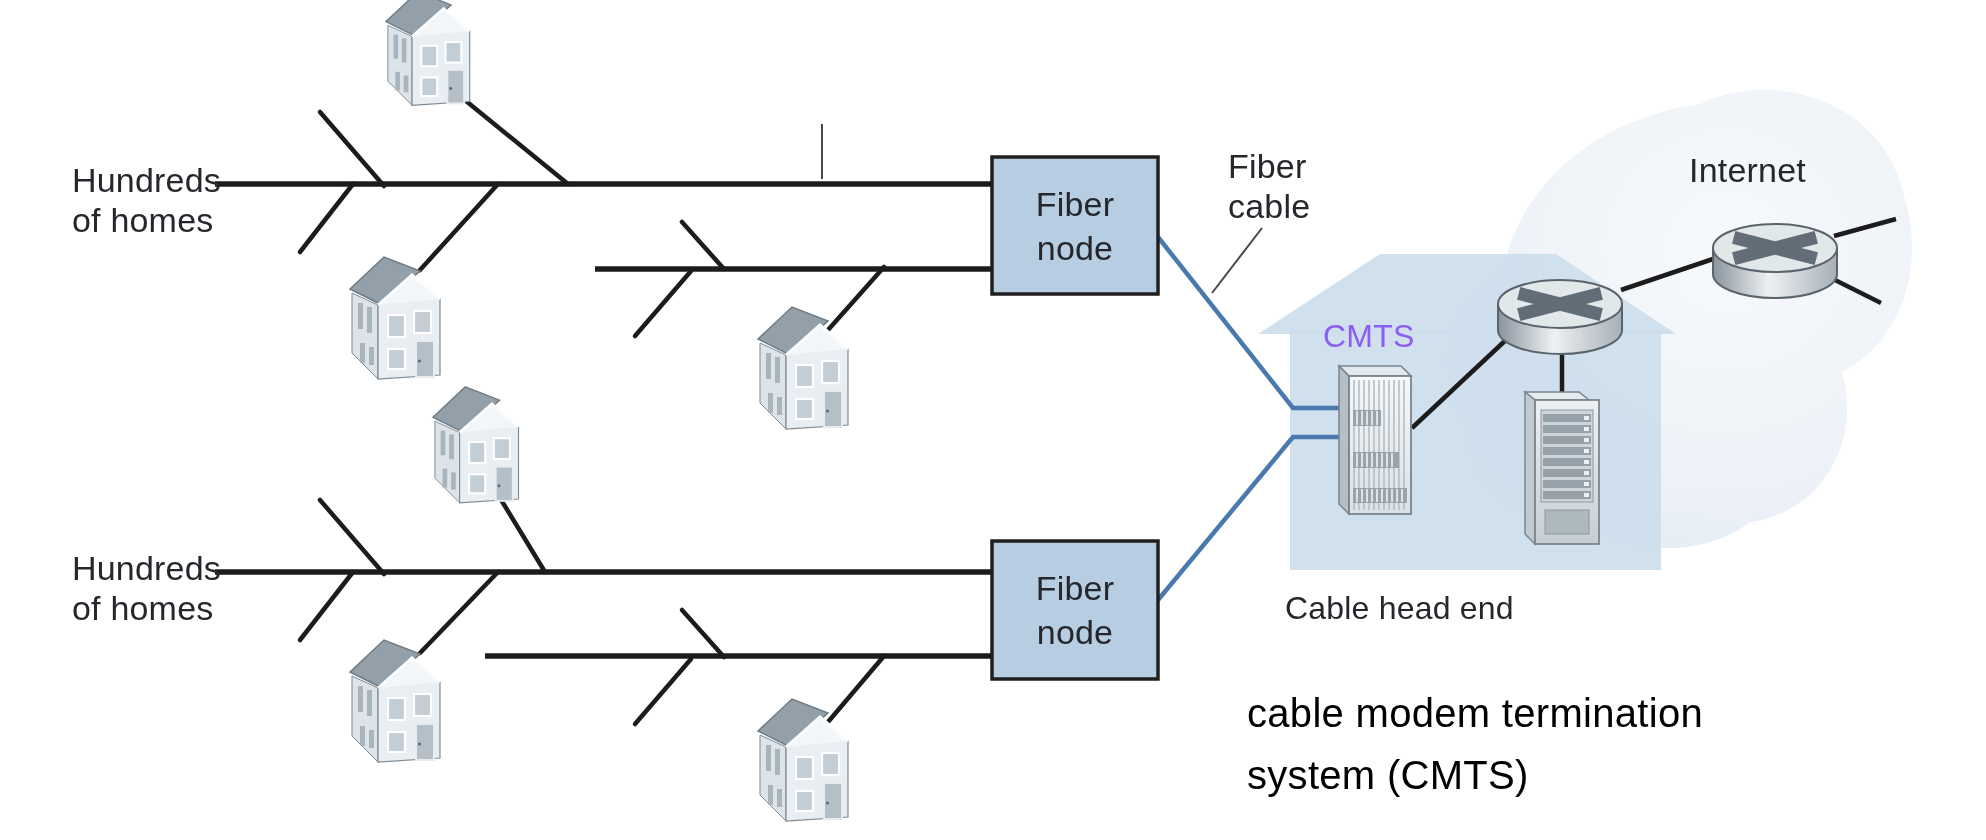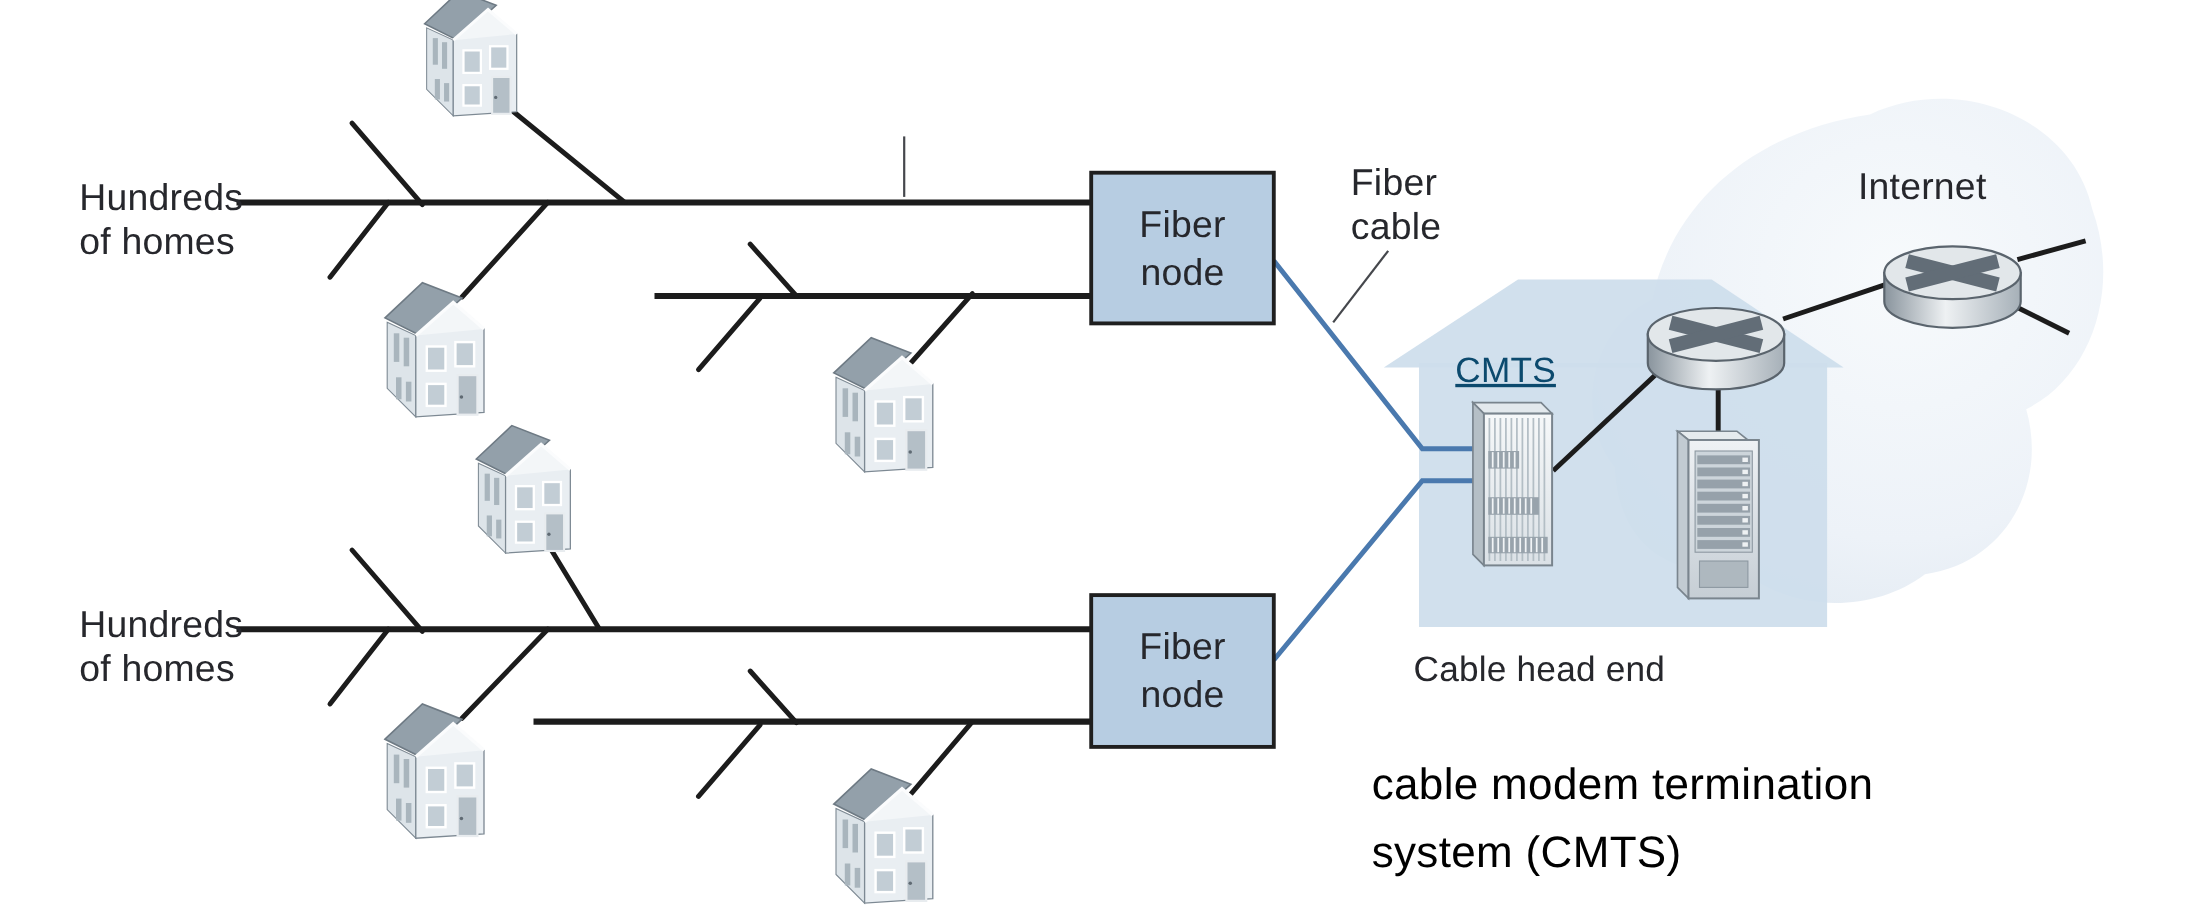--- a/index.html
+++ b/index.html
@@ -226,19 +226,19 @@
 <div class="lbl" style="left: 72px; top: 160px; color: rgb(38, 39, 44);">Hundreds
 of homes</div>
 <div class="lbl" style="left: 72px; top: 548px; color: rgb(38, 39, 44);">Hundreds
 of homes</div>
 <div class="lbl" style="left: 1228px; top: 146px; color: rgb(38, 39, 44);">Fiber
 cable</div>
 <div class="lbl lbl-node" style="left: 992px; top: 182px; color: rgb(38, 39, 44);">Fiber
 node</div>
 <div class="lbl lbl-node" style="left: 992px; top: 566px; color: rgb(38, 39, 44);">Fiber
 node</div>
-<div class="lbl lbl-cmts" style="left: 1323px; top: 316px; color: #0c4a6e; text-decoration: underline;">CMTS</div>
+<div class="lbl lbl-cmts" style="left: 1323px; top: 316px; color: #8b5cf6;">CMTS</div>
 <div class="lbl" style="left: 1665px; top: 150px; color: rgb(38, 39, 44); margin-left: 24px;">Internet</div>
 <div class="lbl lbl-headend" style="left: 1285px; top: 588px; color: rgb(38, 39, 44);">Cable head end</div>
 <div class="lbl lbl-annotation" style="left: 1247px; top: 682px; color: rgb(0, 0, 0);">cable modem termination
 system (CMTS)</div>
 
 </div>
 
 </body></html>

